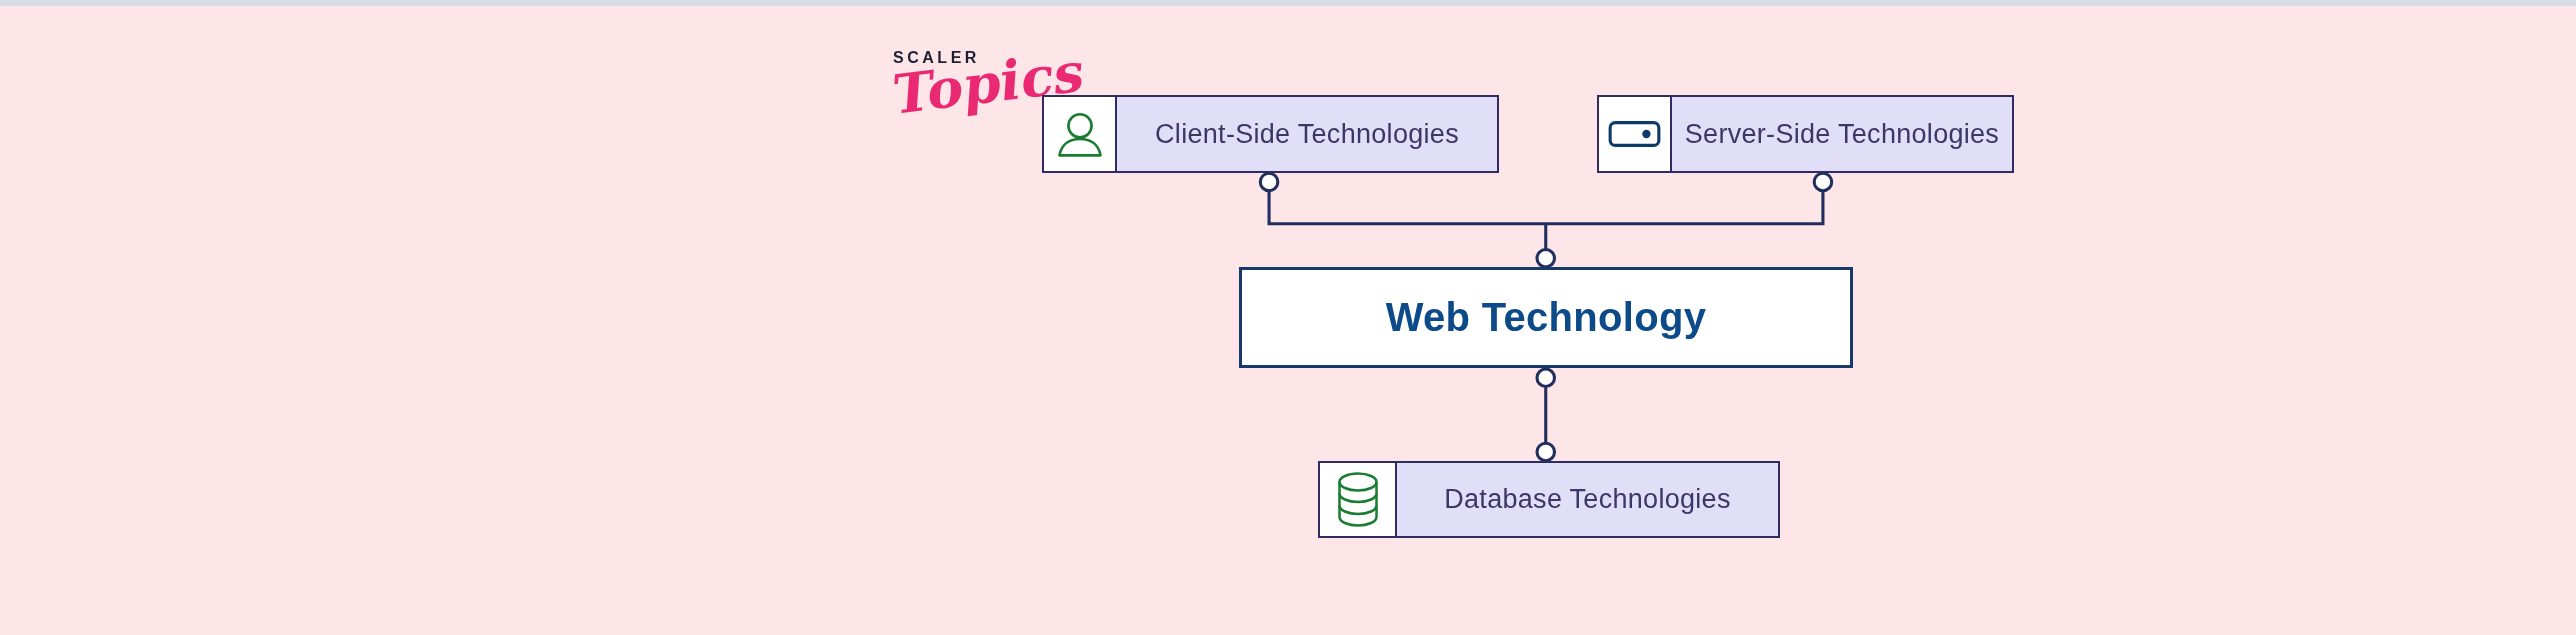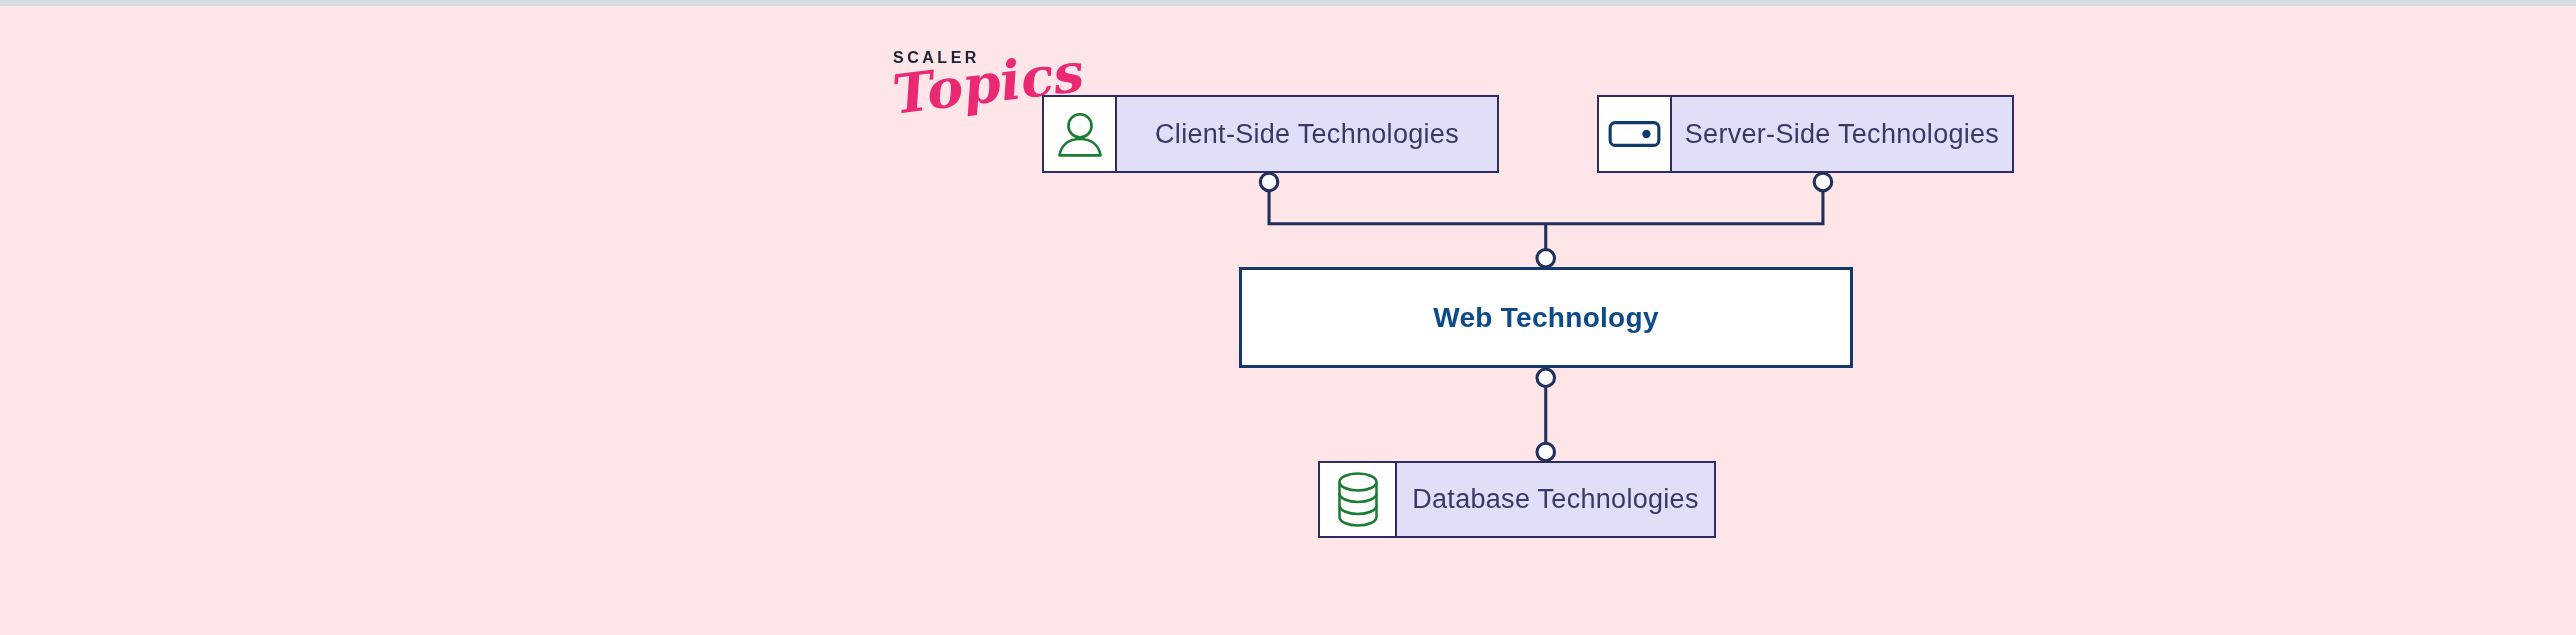--- a/index.html
+++ b/index.html
@@ -40,29 +40,29 @@
     flex: 0 0 auto;
   }
   .label-cell {
     flex: 1 1 auto; display: flex; align-items: center; justify-content: center;
     font-size: 27px; color: #3a3966; letter-spacing: 0.3px; white-space: nowrap;
   }
   .node-client { left: 1042px; top: 95px; width: 457px; height: 78px; }
   .node-client .icon-cell { width: 73px; }
   .node-server { left: 1597px; top: 95px; width: 417px; height: 78px; }
   .node-server .icon-cell { width: 73px; }
-  .node-db     { left: 1318px; top: 461px; width: 398px; height: 77px; }
+  .node-db     { left: 1318px; top: 461px; width: 462px; height: 77px; }
   .node-db .icon-cell { width: 77px; }
   .node-web {
     position: absolute; left: 1239px; top: 267px; width: 614px; height: 101px;
     background: #ffffff; border: 3.1px solid #16396b;
     display: flex; align-items: center; justify-content: center;
   }
   .node-web .title {
-    font-size: 28px; font-weight: bold; color: #0d4a8a; letter-spacing: 0.3px;
+    font-size: 40px; font-weight: bold; color: #0d4a8a; letter-spacing: 0.3px;
     white-space: nowrap;
   }
 </style>
 </head>
 <body>
 
 <div class="canvas">
 
   <div class="top-strip"></div>
 

